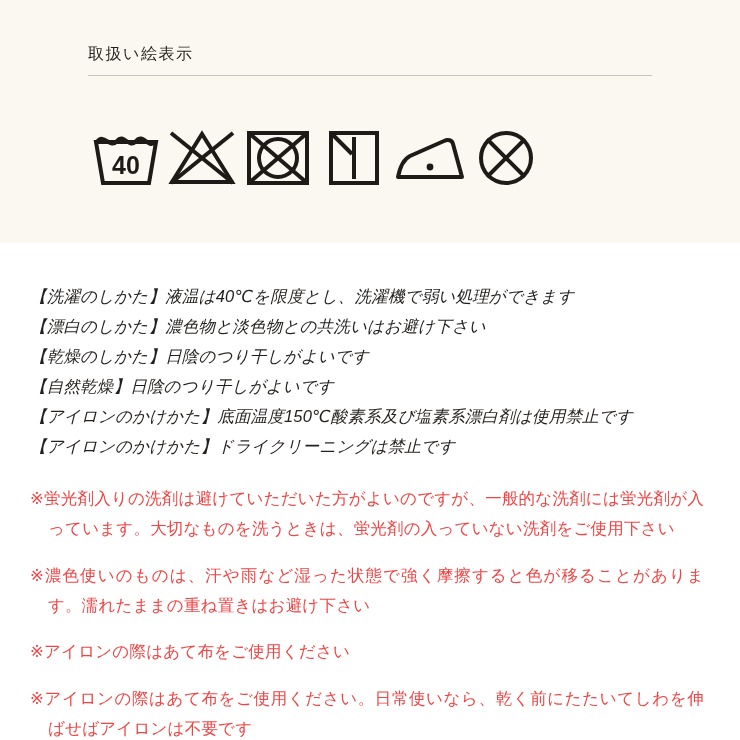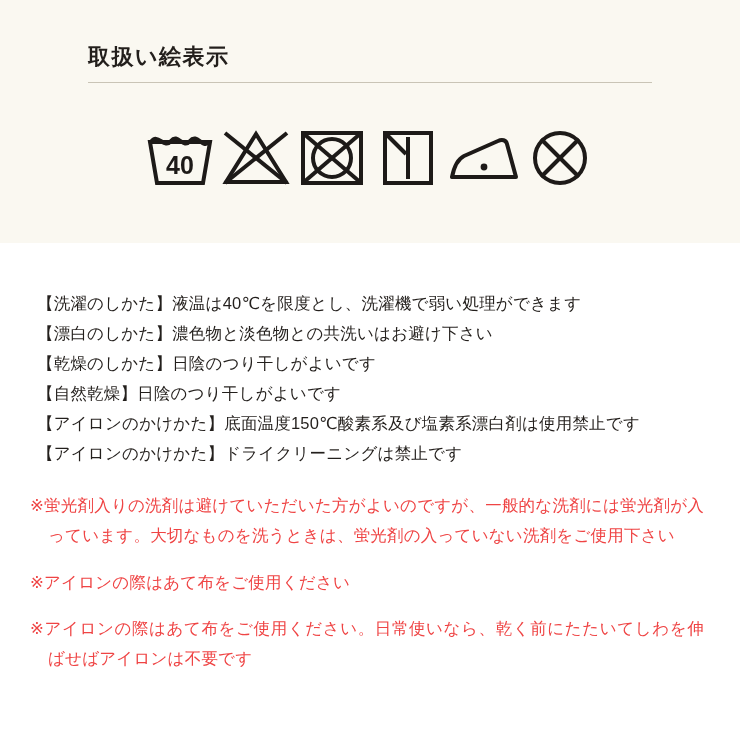--- a/index.html
+++ b/index.html
@@ -29,22 +29,22 @@
     background: #faf8f1;
     box-sizing: border-box;
   }
   .title-row {
     position: absolute;
     left: 88px;
     top: 44px;
     width: 564px;
   }
   .title-text {
-    font-size: 22px;
-    font-weight: bold;
+    font-size: 16px;
+    font-weight: normal;
     letter-spacing: 1.5px;
     color: #231f1c;
     line-height: 1.2;
     padding-bottom: 12px;
   }
   .title-rule {
     width: 564px;
     height: 1px;
     background: #c9c4b6;
   }
@@ -52,21 +52,21 @@
   
   .symbols {
     position: absolute;
     left: 88px;
     top: 118px;
     width: 564px;
     height: 80px;
     display: flex;
     flex-direction: row;
     align-items: center;
-    justify-content: center;
+    justify-content: flex-start;
   }
   .symbol {
     width: 76px;
     height: 68px;
     display: flex;
     align-items: center;
     justify-content: center;
   }
   .symbol svg {
     display: block;
@@ -75,23 +75,24 @@
   
   .body {
     position: absolute;
     left: 0;
     top: 243px;
     width: 740px;
     box-sizing: border-box;
     padding: 38px 30px 0 30px;
   }
   .care-list {
-    margin: 7px;
+    margin: 0;
     padding: 0;
     list-style: none;
+    font-style: italic;
   }
   .care-list li {
     font-size: 16.5px;
     line-height: 30px;
     color: #231f1c;
     letter-spacing: 0.2px;
     white-space: nowrap;
   }
   .notes {
     margin-top: 22px;
@@ -182,18 +183,19 @@
       <li>【洗濯のしかた】液温は40℃を限度とし、洗濯機で弱い処理ができます</li>
       <li>【漂白のしかた】濃色物と淡色物との共洗いはお避け下さい</li>
       <li>【乾燥のしかた】日陰のつり干しがよいです</li>
       <li>【自然乾燥】日陰のつり干しがよいです</li>
       <li>【アイロンのかけかた】底面温度150℃酸素系及び塩素系漂白剤は使用禁止です</li>
       <li>【アイロンのかけかた】ドライクリーニングは禁止です</li>
     </ul>
 
     <div class="notes">
       <p class="note j">※蛍光剤入りの洗剤は避けていただいた方がよいのですが、一般的な洗剤には蛍光剤が入っています。大切なものを洗うときは、蛍光剤の入っていない洗剤をご使用下さい</p>
+      <p class="note j">※濃色使いのものは、汗や雨など湿った状態で強く摩擦すると色が移ることがあります。濡れたままの重ね置きはお避け下さい</p>
       <p class="note">※アイロンの際はあて布をご使用ください</p>
       <p class="note j">※アイロンの際はあて布をご使用ください。日常使いなら、乾く前にたたいてしわを伸ばせばアイロンは不要です</p>
     </div>
 
   </div>
 </div>
 
 </body></html>

